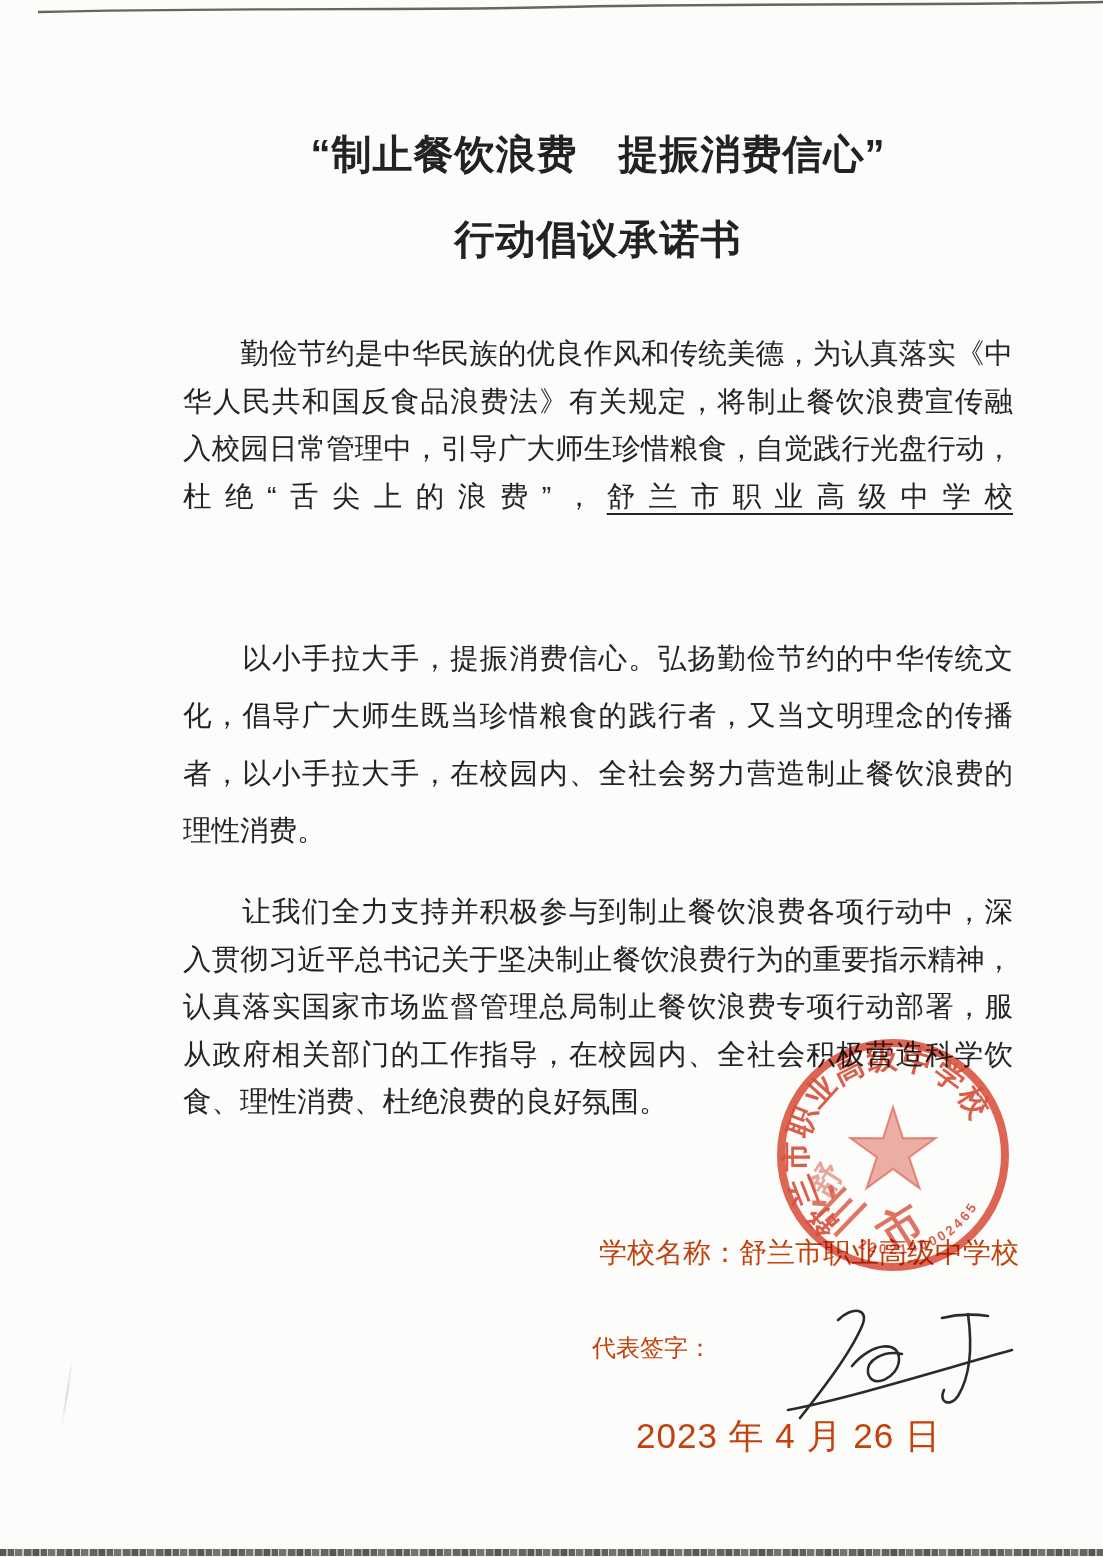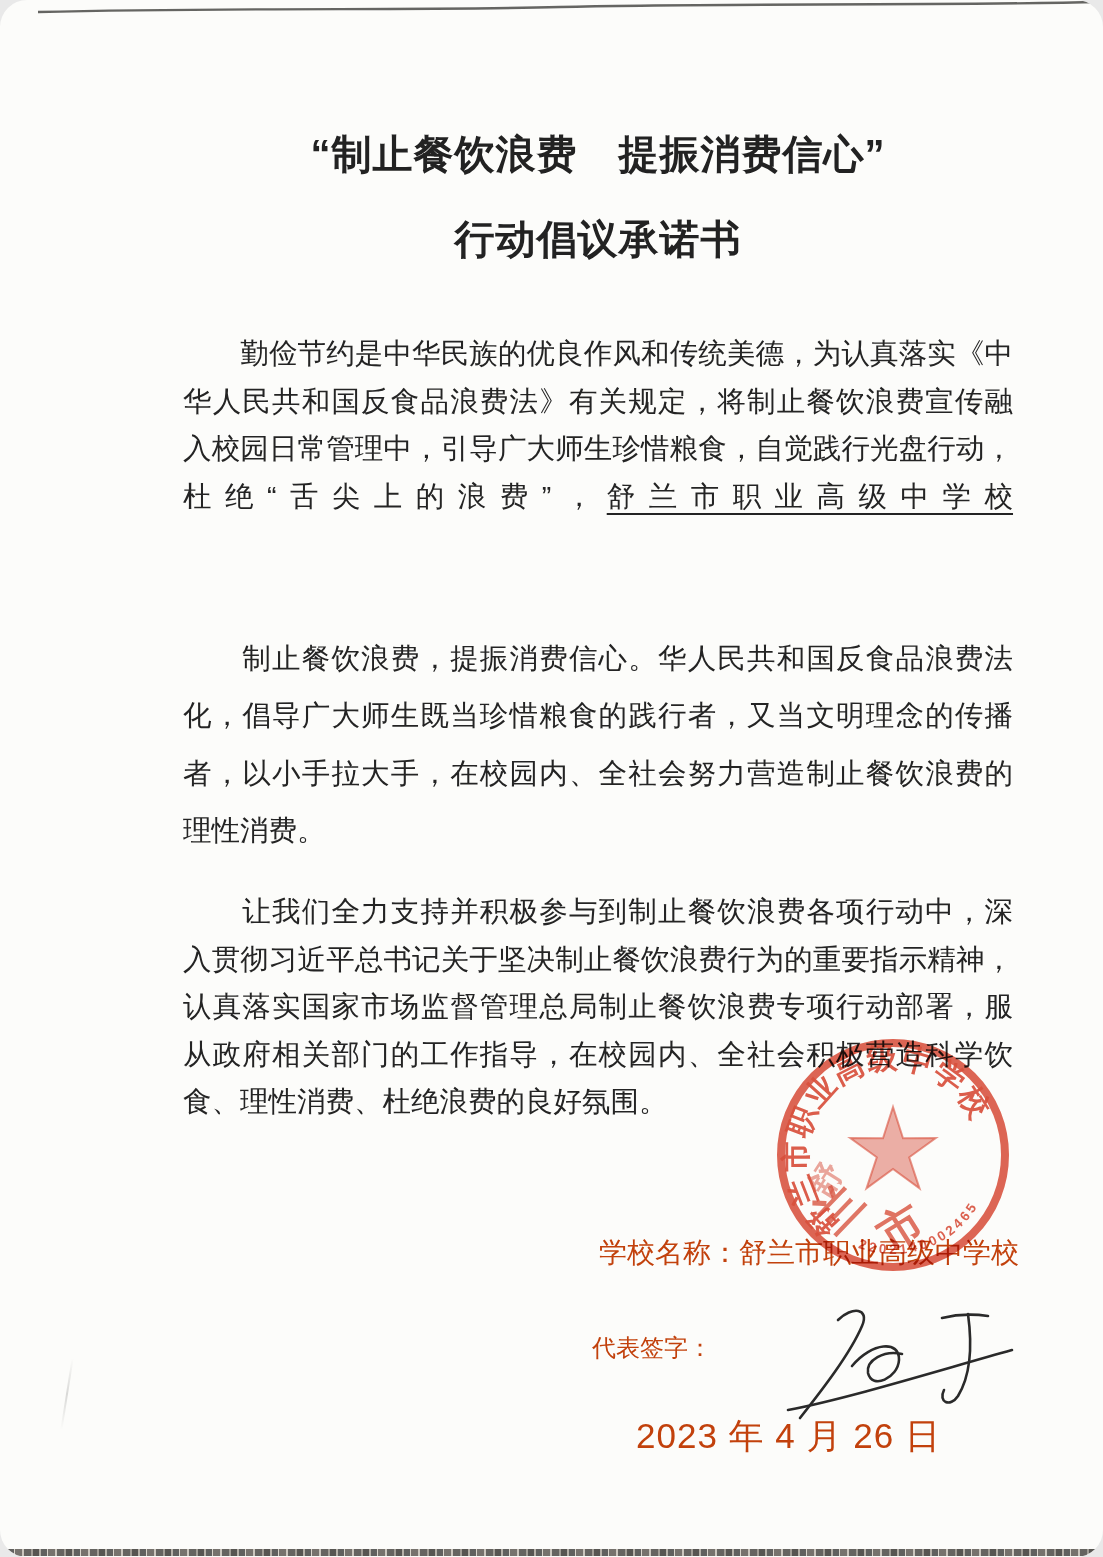--- a/index.html
+++ b/index.html
@@ -5,21 +5,20 @@
   * { margin:0; padding:0; box-sizing:border-box; }
   html,body { background:#e9e9e9; }
   .page{
     position:relative;
     width:1103px; height:1557px;
     margin:0 auto;
     background:#fcfcfa;
     overflow:hidden;
     font-family:"Liberation Sans", sans-serif;
     color:#1f1f1f;
-    border-radius:27px;
   }
   
   .scan-top{ position:absolute; left:0; top:0; width:1103px; height:20px; }
   .scan-bottom{
     position:absolute; left:0; top:1549px; width:1103px; height:7px; opacity:.8;
     background:repeating-linear-gradient(90deg,
       #2e2c28 0 6px, #a39d93 6px 8px, #3a3a38 8px 14px, #d0cabf 14px 15px,
       #55504a 15px 22px, #beb8ae 22px 24px, #403e3a 24px 31px, #8a857c 31px 33px);
   }
   .crease{
@@ -75,21 +74,21 @@
   <div class="title title2">行动倡议承诺书</div>
 
   <div class="para p1">
     <div class="line">　　勤俭节约是中华民族的优良作风和传统美德，为认真落实《中</div>
     <div class="line">华人民共和国反食品浪费法》有关规定，将制止餐饮浪费宣传融</div>
     <div class="line">入校园日常管理中，引导广大师生珍惜粮食，自觉践行光盘行动，</div>
     <div class="line"><span>杜绝“舌尖上的浪费”，</span><span class="school-underline">舒兰市职业高级中学校</span></div>
   </div>
 
   <div class="para p2">
-    <div class="line">　　制止餐饮浪费，提振消费信心。华人民共和国反食品浪费法</div>
+    <div class="line">　　以小手拉大手，提振消费信心。弘扬勤俭节约的中华传统文</div>
     <div class="line">化，倡导广大师生既当珍惜粮食的践行者，又当文明理念的传播</div>
     <div class="line">者，以小手拉大手，在校园内、全社会努力营造制止餐饮浪费的</div>
     <div class="line endline">理性消费。</div>
   </div>
 
   <div class="para p3">
     <div class="line">　　让我们全力支持并积极参与到制止餐饮浪费各项行动中，深</div>
     <div class="line">入贯彻习近平总书记关于坚决制止餐饮浪费行为的重要指示精神，</div>
     <div class="line">认真落实国家市场监督管理总局制止餐饮浪费专项行动部署，服</div>
     <div class="line">从政府相关部门的工作指导，在校园内、全社会积极营造科学饮</div>

